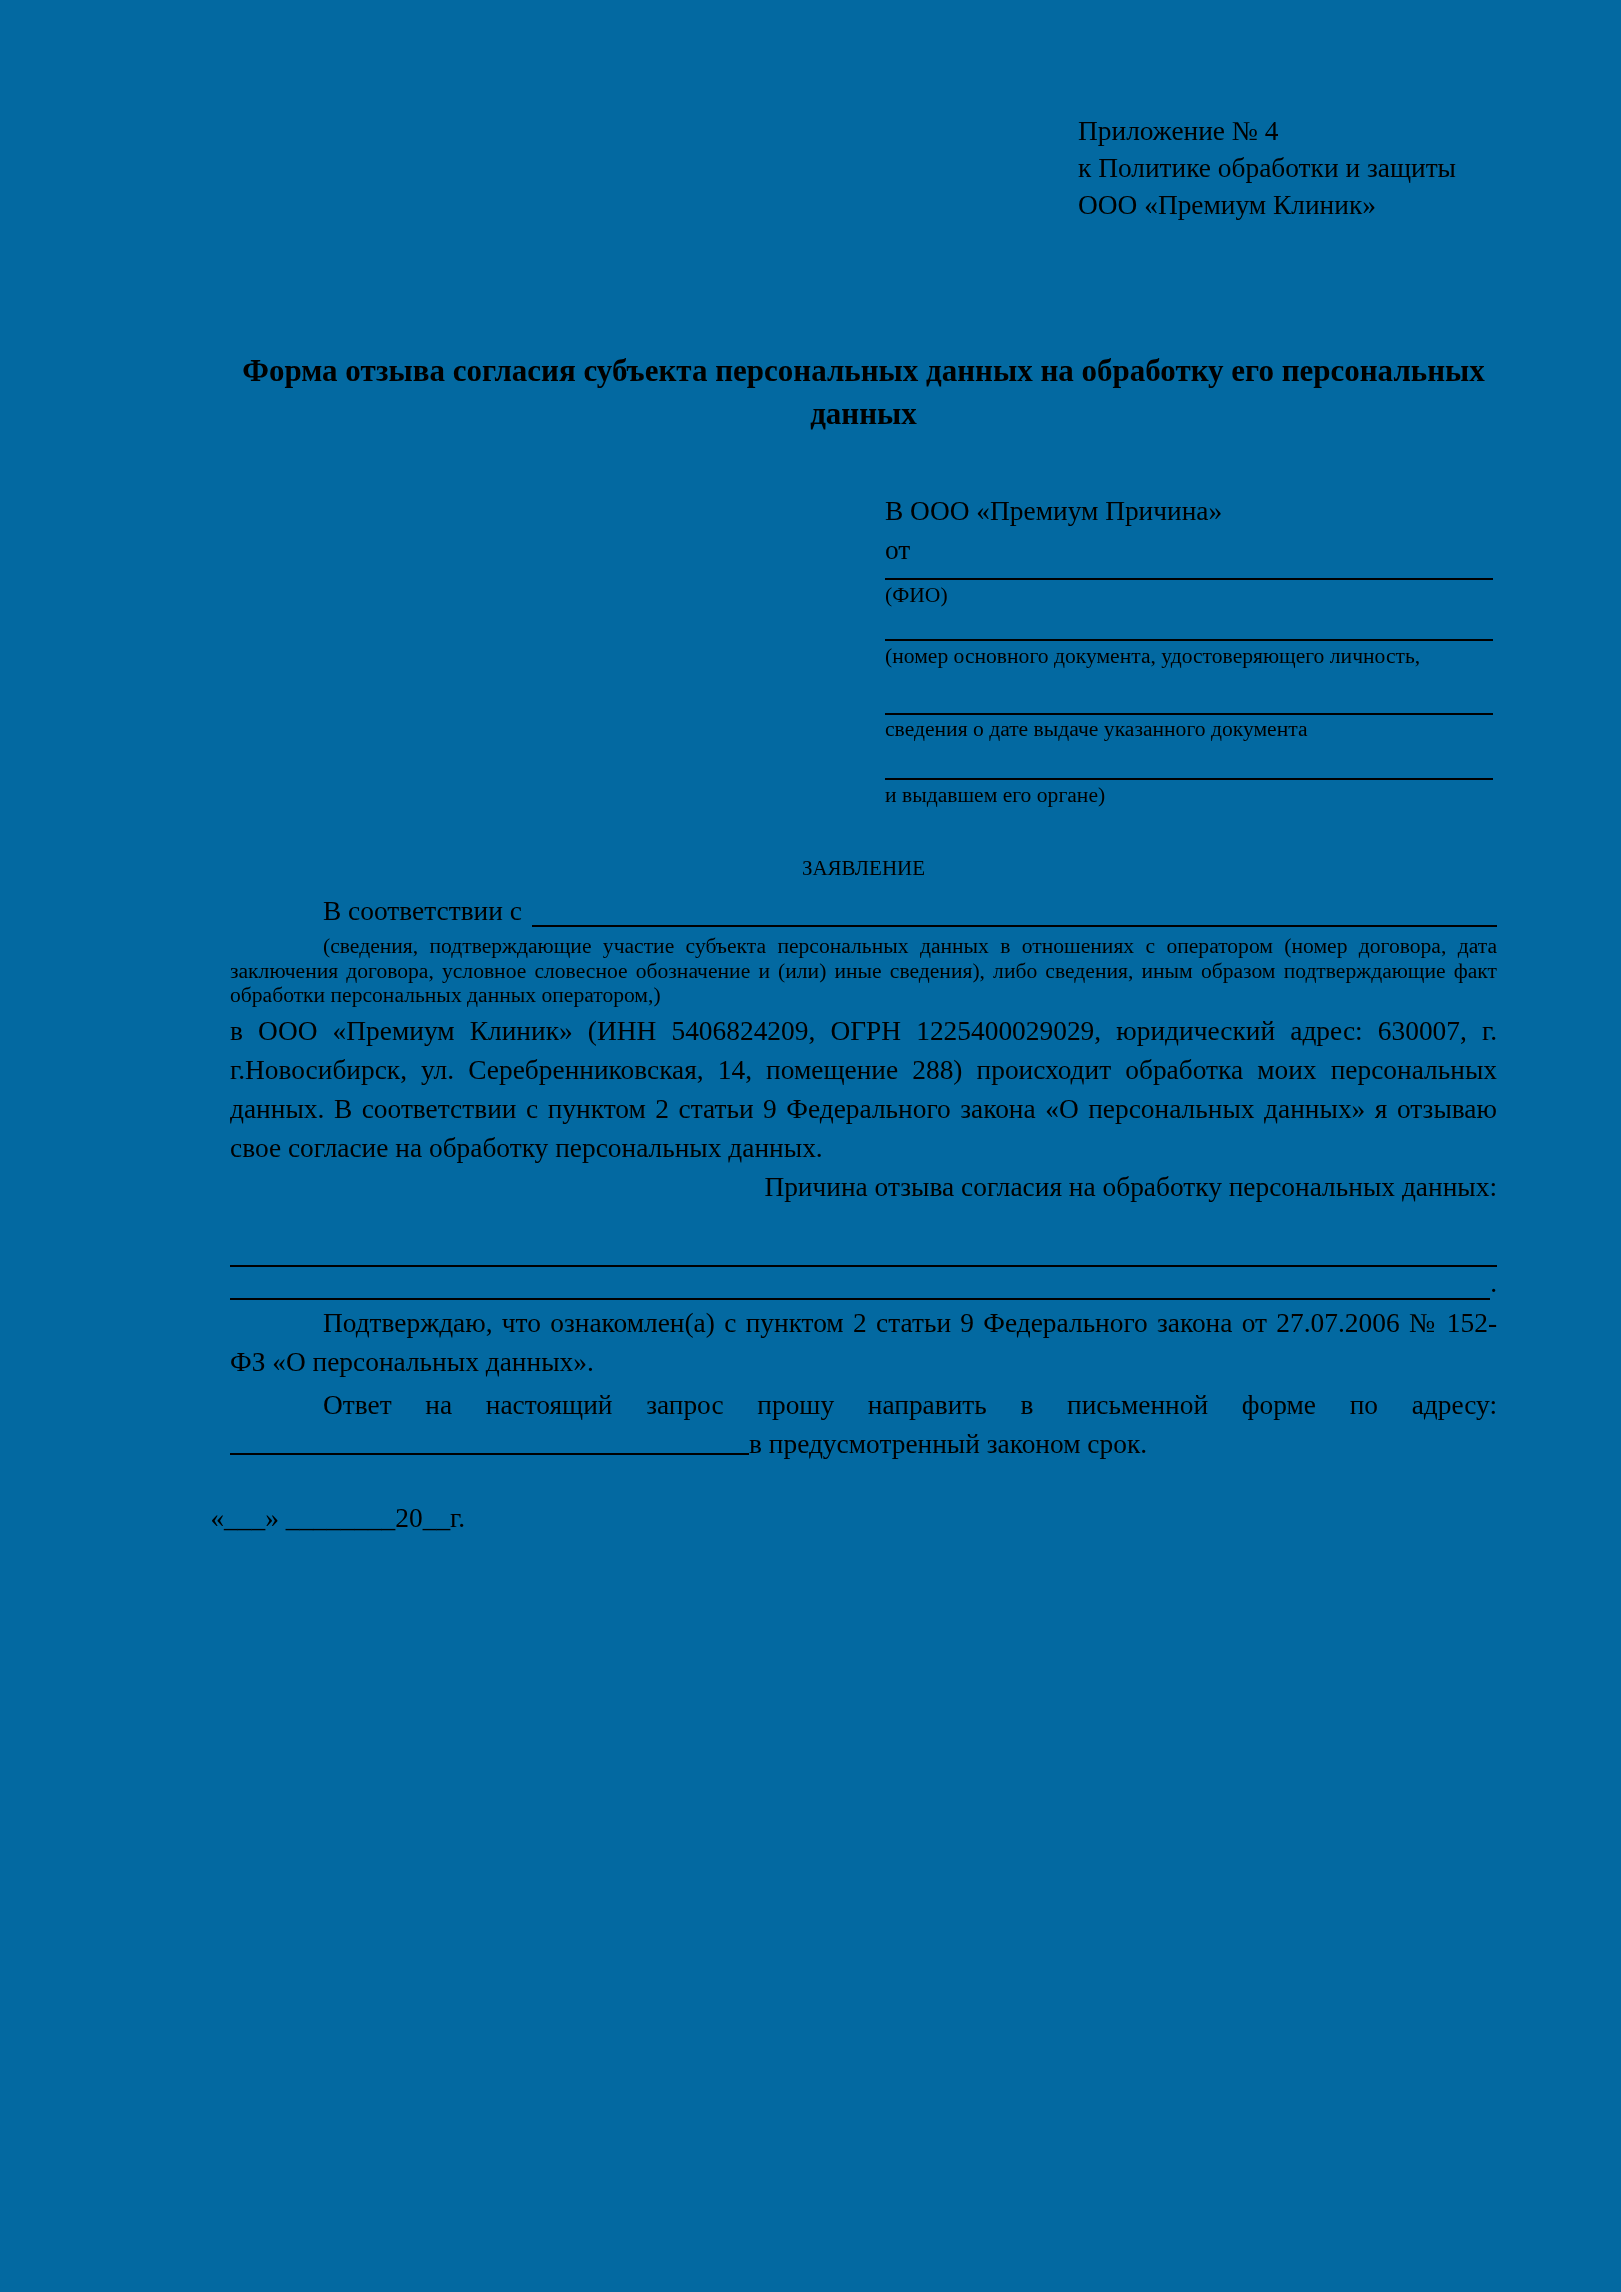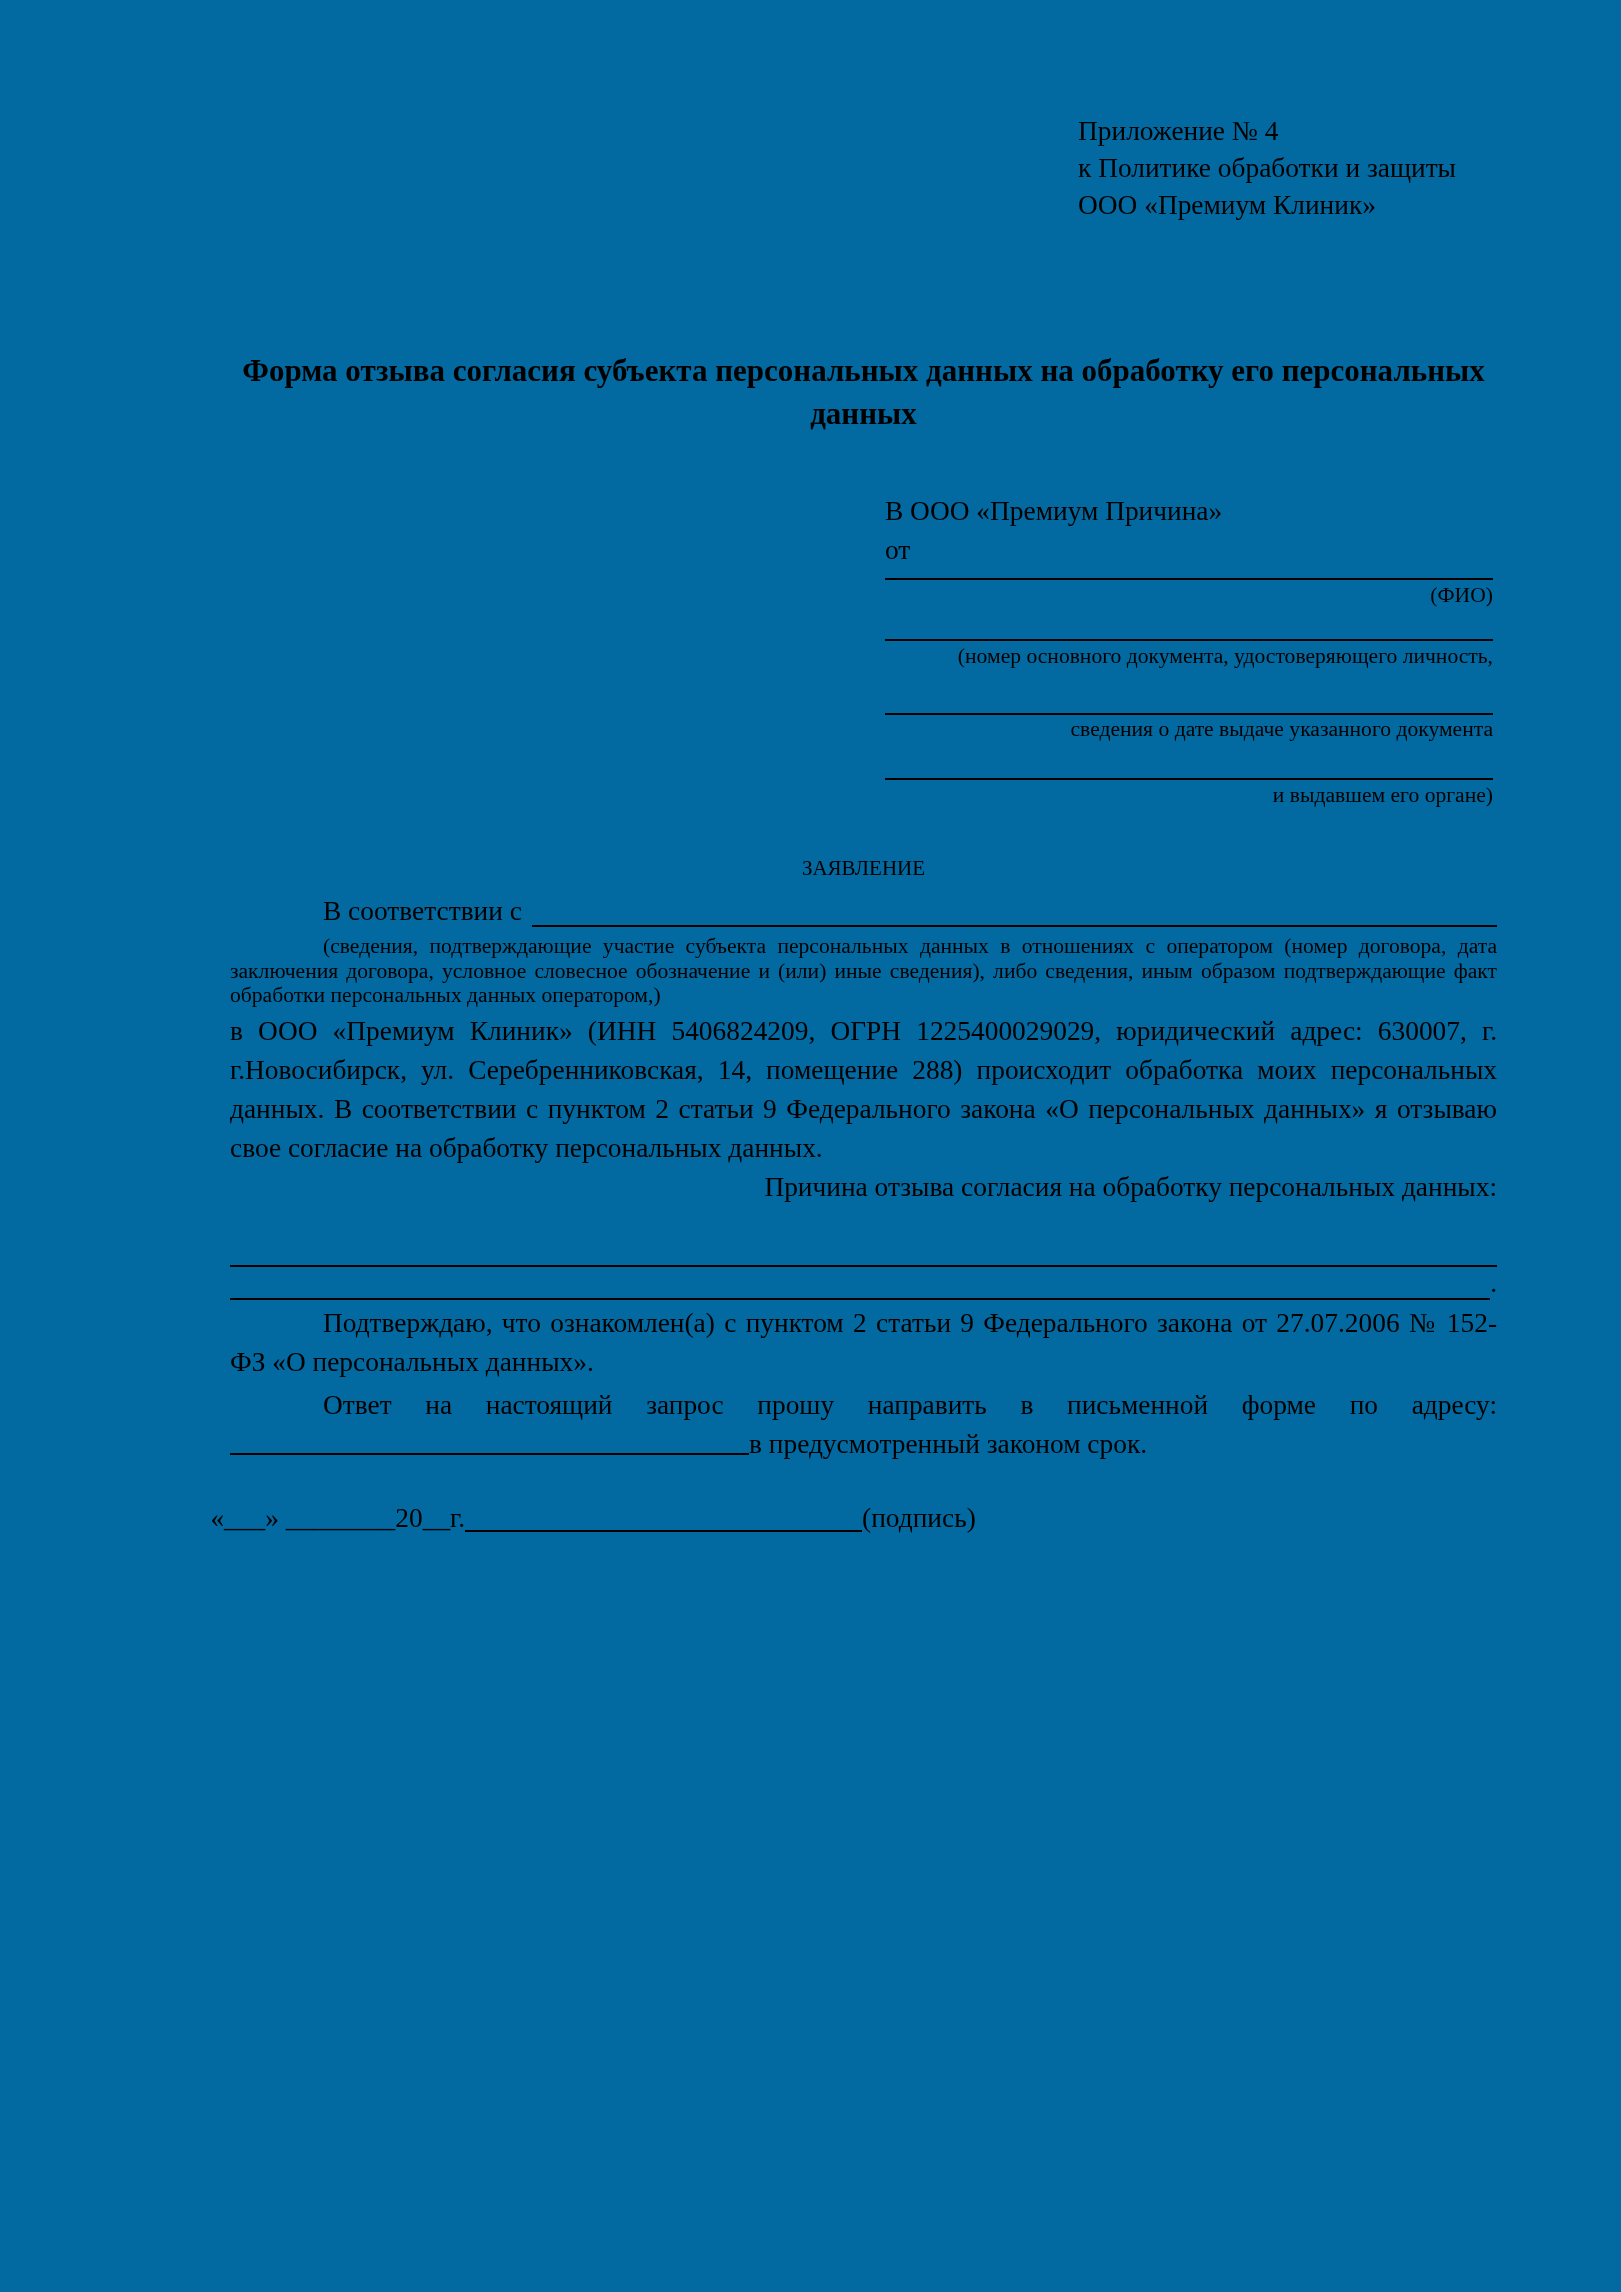--- a/index.html
+++ b/index.html
@@ -48,21 +48,21 @@
   .fill-field {
     border-bottom: 2px solid #000000;
   }
   .f1 { height: 7.8px; }
   .f2 { height: 31px; }
   .f3 { height: 43px; }
   .f4 { height: 35px; }
   .field-caption {
     font-size: 21.6px;
     line-height: 25.5px;
-    text-align: right;
+    text-align: left;
     padding-top: 2.9px;
   }
 
   
   .statement-heading {
     margin-top: 41px;
     text-align: center;
     font-size: 21px;
     line-height: 39px;
   }
@@ -185,20 +185,16 @@
 
   <p class="body-par indent-first">Подтверждаю, что ознакомлен(а) с пунктом 2 статьи 9 Федерального закона от 27.07.2006 № 152-ФЗ «О персональных данных».</p>
 
   <p class="body-par indent-first">
     <span>Ответ на настоящий запрос прошу направить в письменной форме по адресу:</span>
     <span class="inline-field"></span><span>в предусмотренный законом срок.</span>
   </p>
 
   <div class="footer-row">
     <span class="date-part">«___» ________20__г.</span>
-    <span class="sig-part">
-      <span class="sig-line"></span>
-      <span>(подпись)</span>
-    </span>
   </div>
 
 </div>
 
 
 </body></html>

